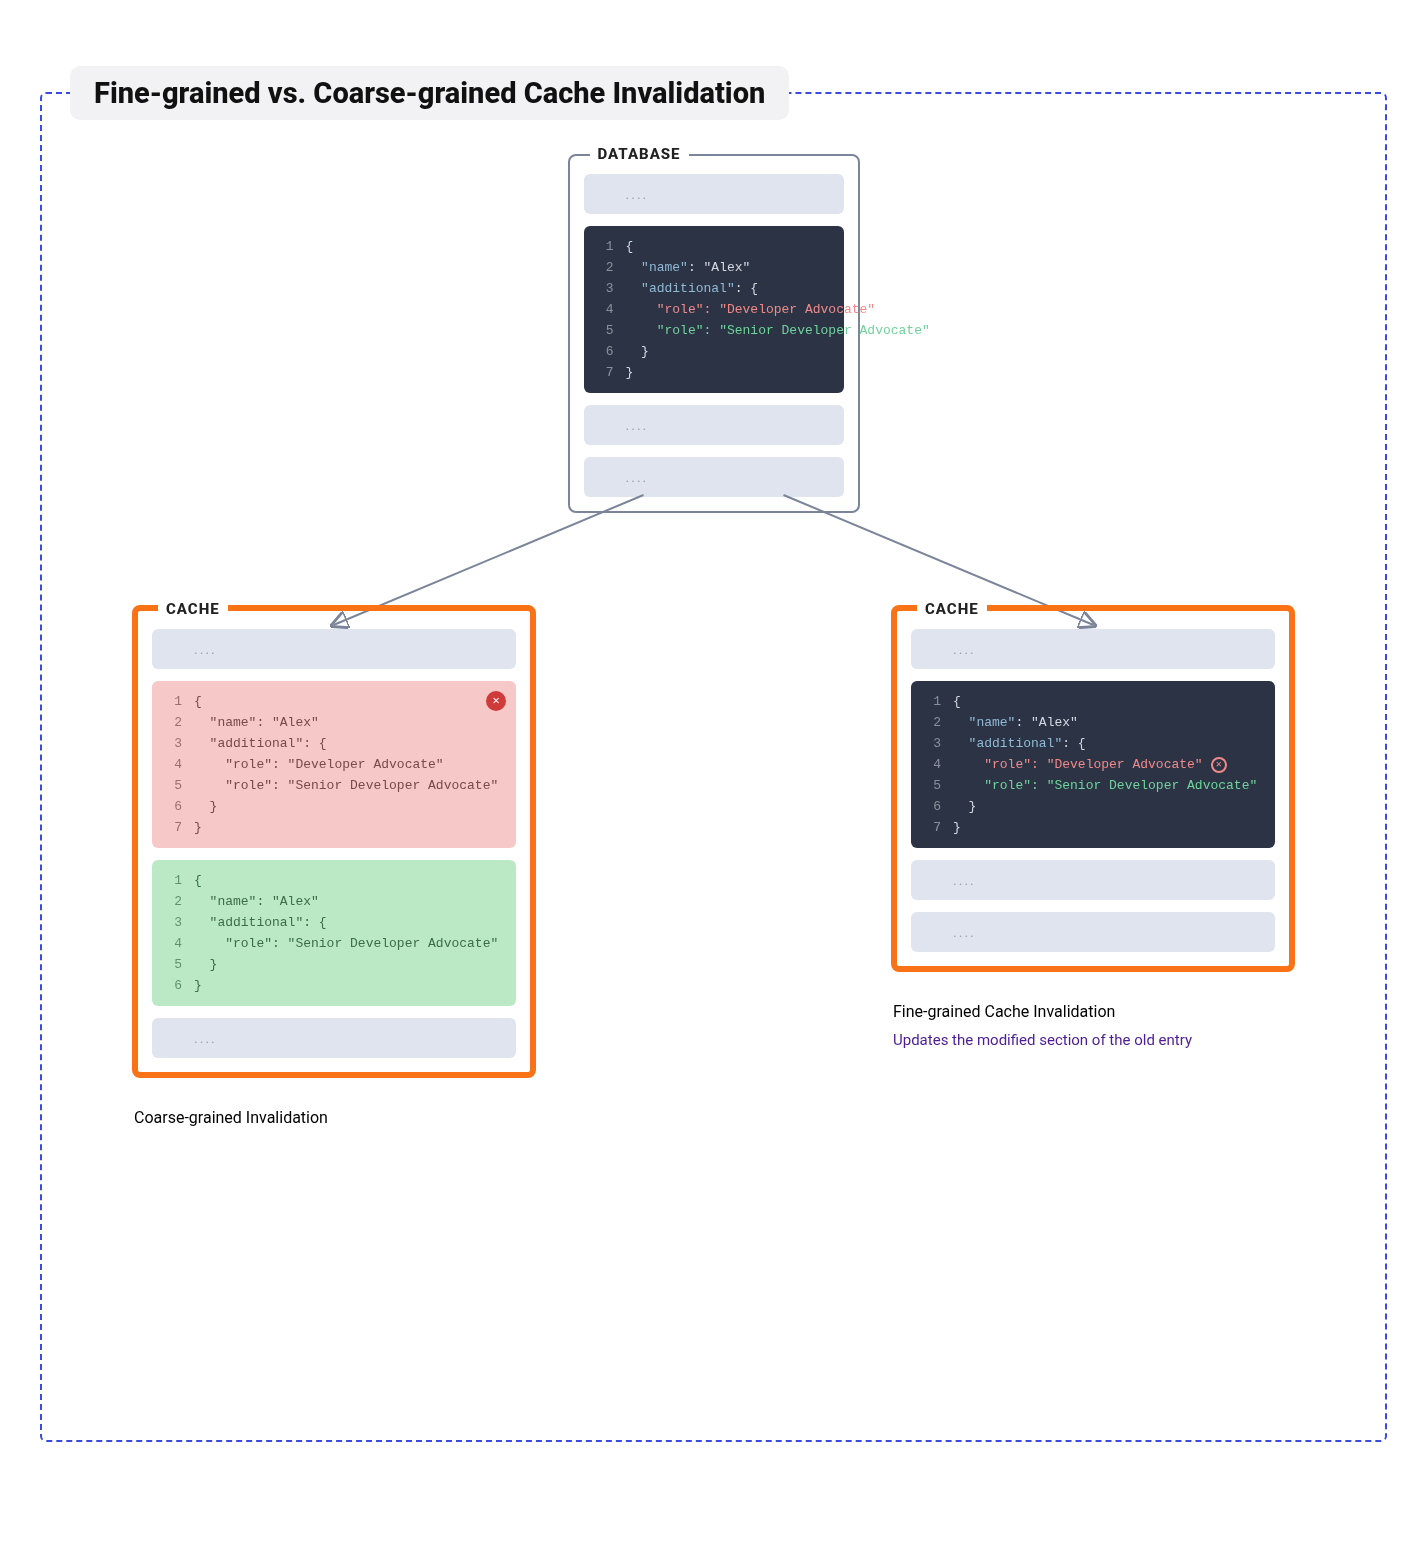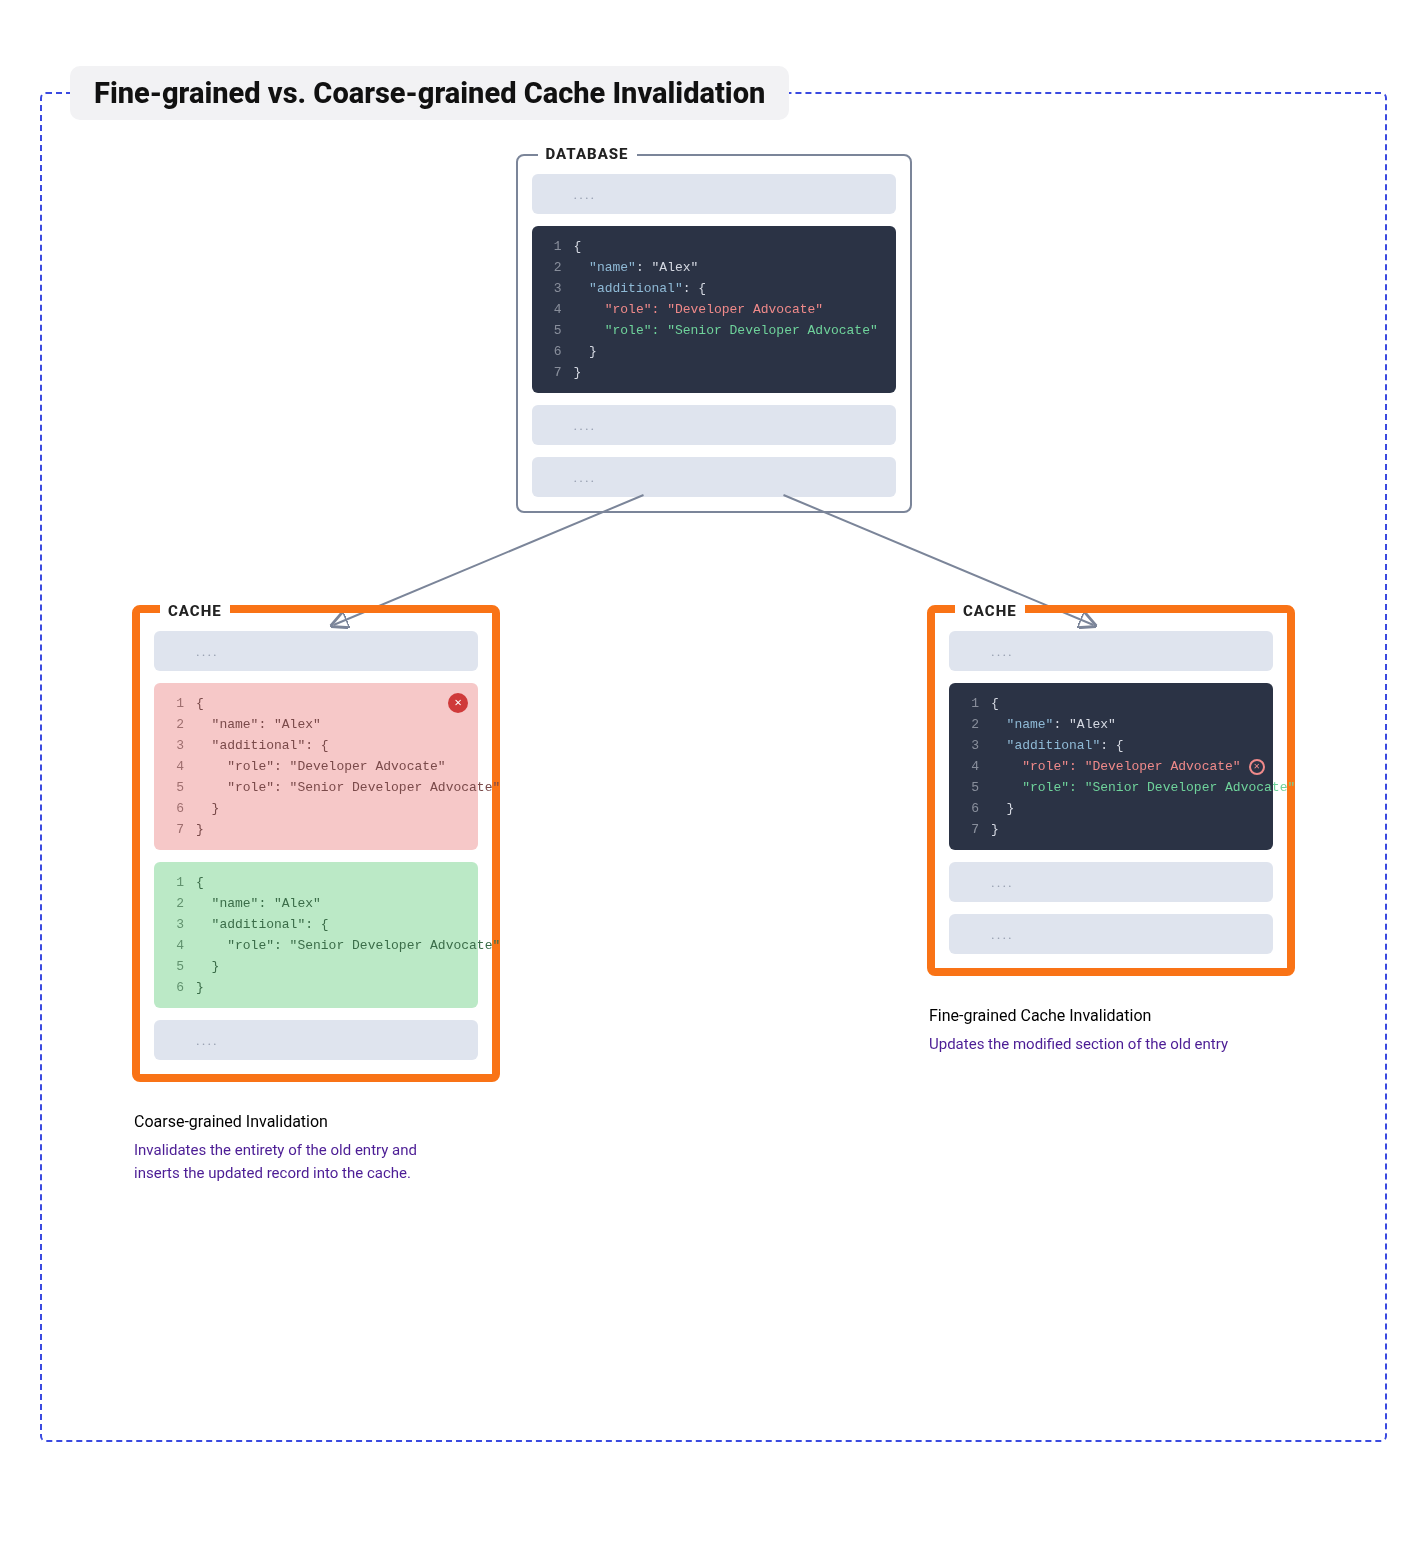--- a/index.html
+++ b/index.html
@@ -47,27 +47,27 @@
     top: -11px;
     left: 20px;
     background: #fff;
     padding: 0 8px;
     font-size: 15px;
     font-weight: 800;
     letter-spacing: 1px;
     color: #222;
   }
   .panel-db {
-    width: 396px;
+    width: 292px;
     border: 2px solid #7b8599;
     margin: 0 auto;
   }
   .panel-cache {
-    border: 8px solid #f97316;
-    width: 368px;
+    border: 6px solid #f97316;
+    width: 404px;
   }
   .placeholder-row {
     background: #dfe4ee;
     border-radius: 6px;
     height: 40px;
     display: flex;
     align-items: center;
     padding-left: 42px;
     color: #9aa2b2;
     font-size: 14px;
@@ -206,21 +206,20 @@
             <div class="code-row"><span class="ln">2</span><span>  "name": "Alex"</span></div>
             <div class="code-row"><span class="ln">3</span><span>  "additional": {</span></div>
             <div class="code-row"><span class="ln">4</span><span>    "role": "Senior Developer Advocate"</span></div>
             <div class="code-row"><span class="ln">5</span><span>  }</span></div>
             <div class="code-row"><span class="ln">6</span><span>}</span></div>
           </div>
 
           <div class="placeholder-row">....</div>
         </div>
         <div class="caption-title">Coarse-grained Invalidation</div>
-        <div class="caption-body">Invalidates the entirety of the old entry and inserts the updated record into the cache.</div>
       </div>
 
       <div class="col">
         <div class="panel panel-cache">
           <div class="panel-label">CACHE</div>
           <div class="placeholder-row">....</div>
 
           <div class="code-block code-dark">
             <div class="code-row"><span class="ln">1</span><span class="tok-punc">{</span></div>
             <div class="code-row"><span class="ln">2</span><span>  </span><span class="tok-key">"name"</span><span class="tok-punc">: </span><span class="tok-str">"Alex"</span></div>

